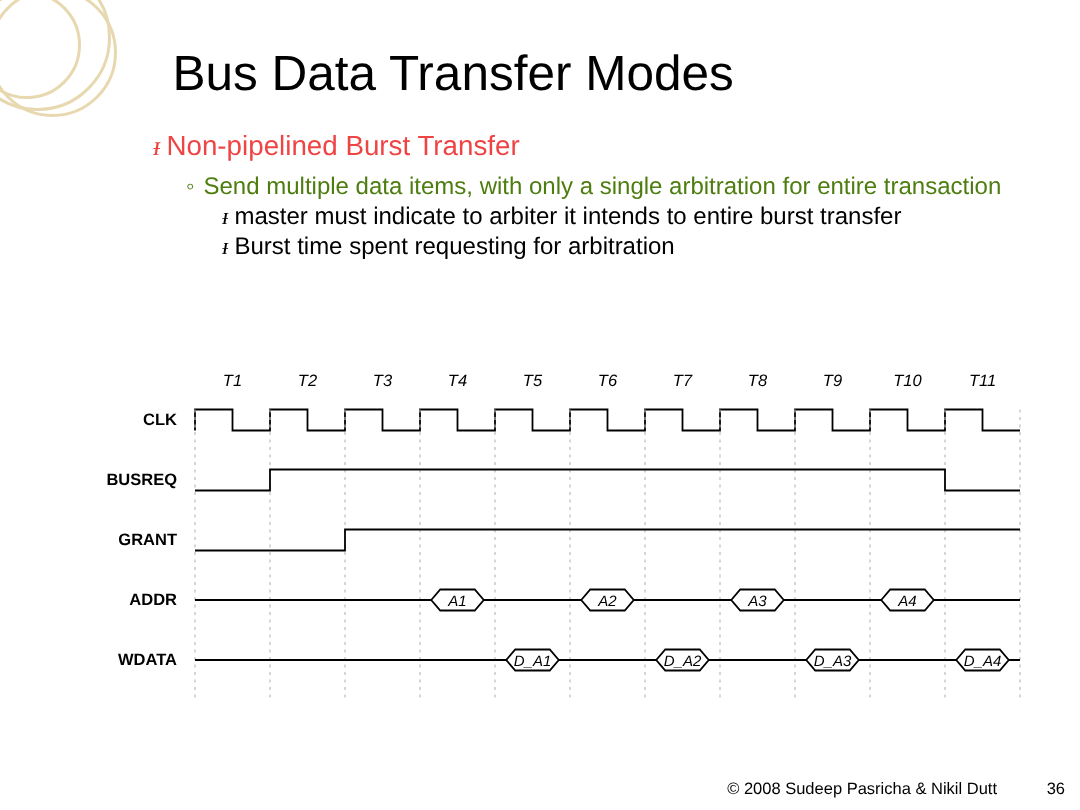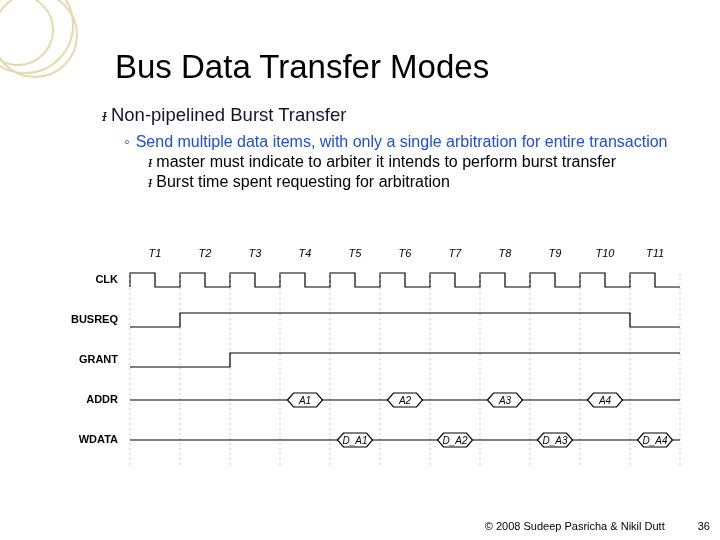--- a/index.html
+++ b/index.html
@@ -15,43 +15,43 @@
     position: absolute;
     top: -20px;
     left: -20px;
     width: 120px;
     height: 120px;
     pointer-events: none;
   }
   .deco svg { width: 100%; height: 100%; }
   .content {
     position: relative;
-    padding: 48px 20px 0 100px;
+    padding: 30px 20px 0 100px;
   }
   .title {
     font-size: 33px;
     font-weight: 400;
     color: #000;
     margin-bottom: 18px;
     margin-left: 15px;
   }
   .bullet-main {
     font-size: 18.5px;
-    color: #0f172a;
+    color: #ef4444;
     margin-left: 2px;
     margin-bottom: 6px;
   }
   .b-icon {
     font-family: serif;
     font-style: italic;
     margin-right: 4px;
   }
   .sub {
     font-size: 16px;
-    color: #1d4ed8;
+    color: #4d7c0f;
     margin-left: 24px;
     line-height: 1.25;
   }
   .sub .circ { margin-right: 6px; }
   .subsub {
     font-size: 16px;
     margin-left: 48px;
     line-height: 1.25;
   }
   .diagram {
@@ -87,21 +87,21 @@
 
   <div class="bullet-main">
     <span class="b-icon">ᵻ</span><span>Non-pipelined Burst Transfer</span>
   </div>
 
   <div class="sub">
     <span class="circ">◦</span><span>Send multiple data items, with only a single arbitration for entire transaction</span>
   </div>
 
   <div class="subsub">
-    <span class="b-icon">ᵻ</span><span>master must indicate to arbiter it intends to perform burst transfer</span>
+    <span class="b-icon">ᵻ</span><span>master must indicate to arbiter it intends to entire burst transfer</span>
   </div>
 
   <div class="subsub">
     <span class="b-icon">ᵻ</span><span>Burst time spent requesting for arbitration</span>
   </div>
 </div>
 
 <svg class="diagram" width="640" height="240" viewBox="0 0 640 240">
   <g id="timing-svg" font-family="Arial" font-size="11" fill="#000" stroke="#000">
 

